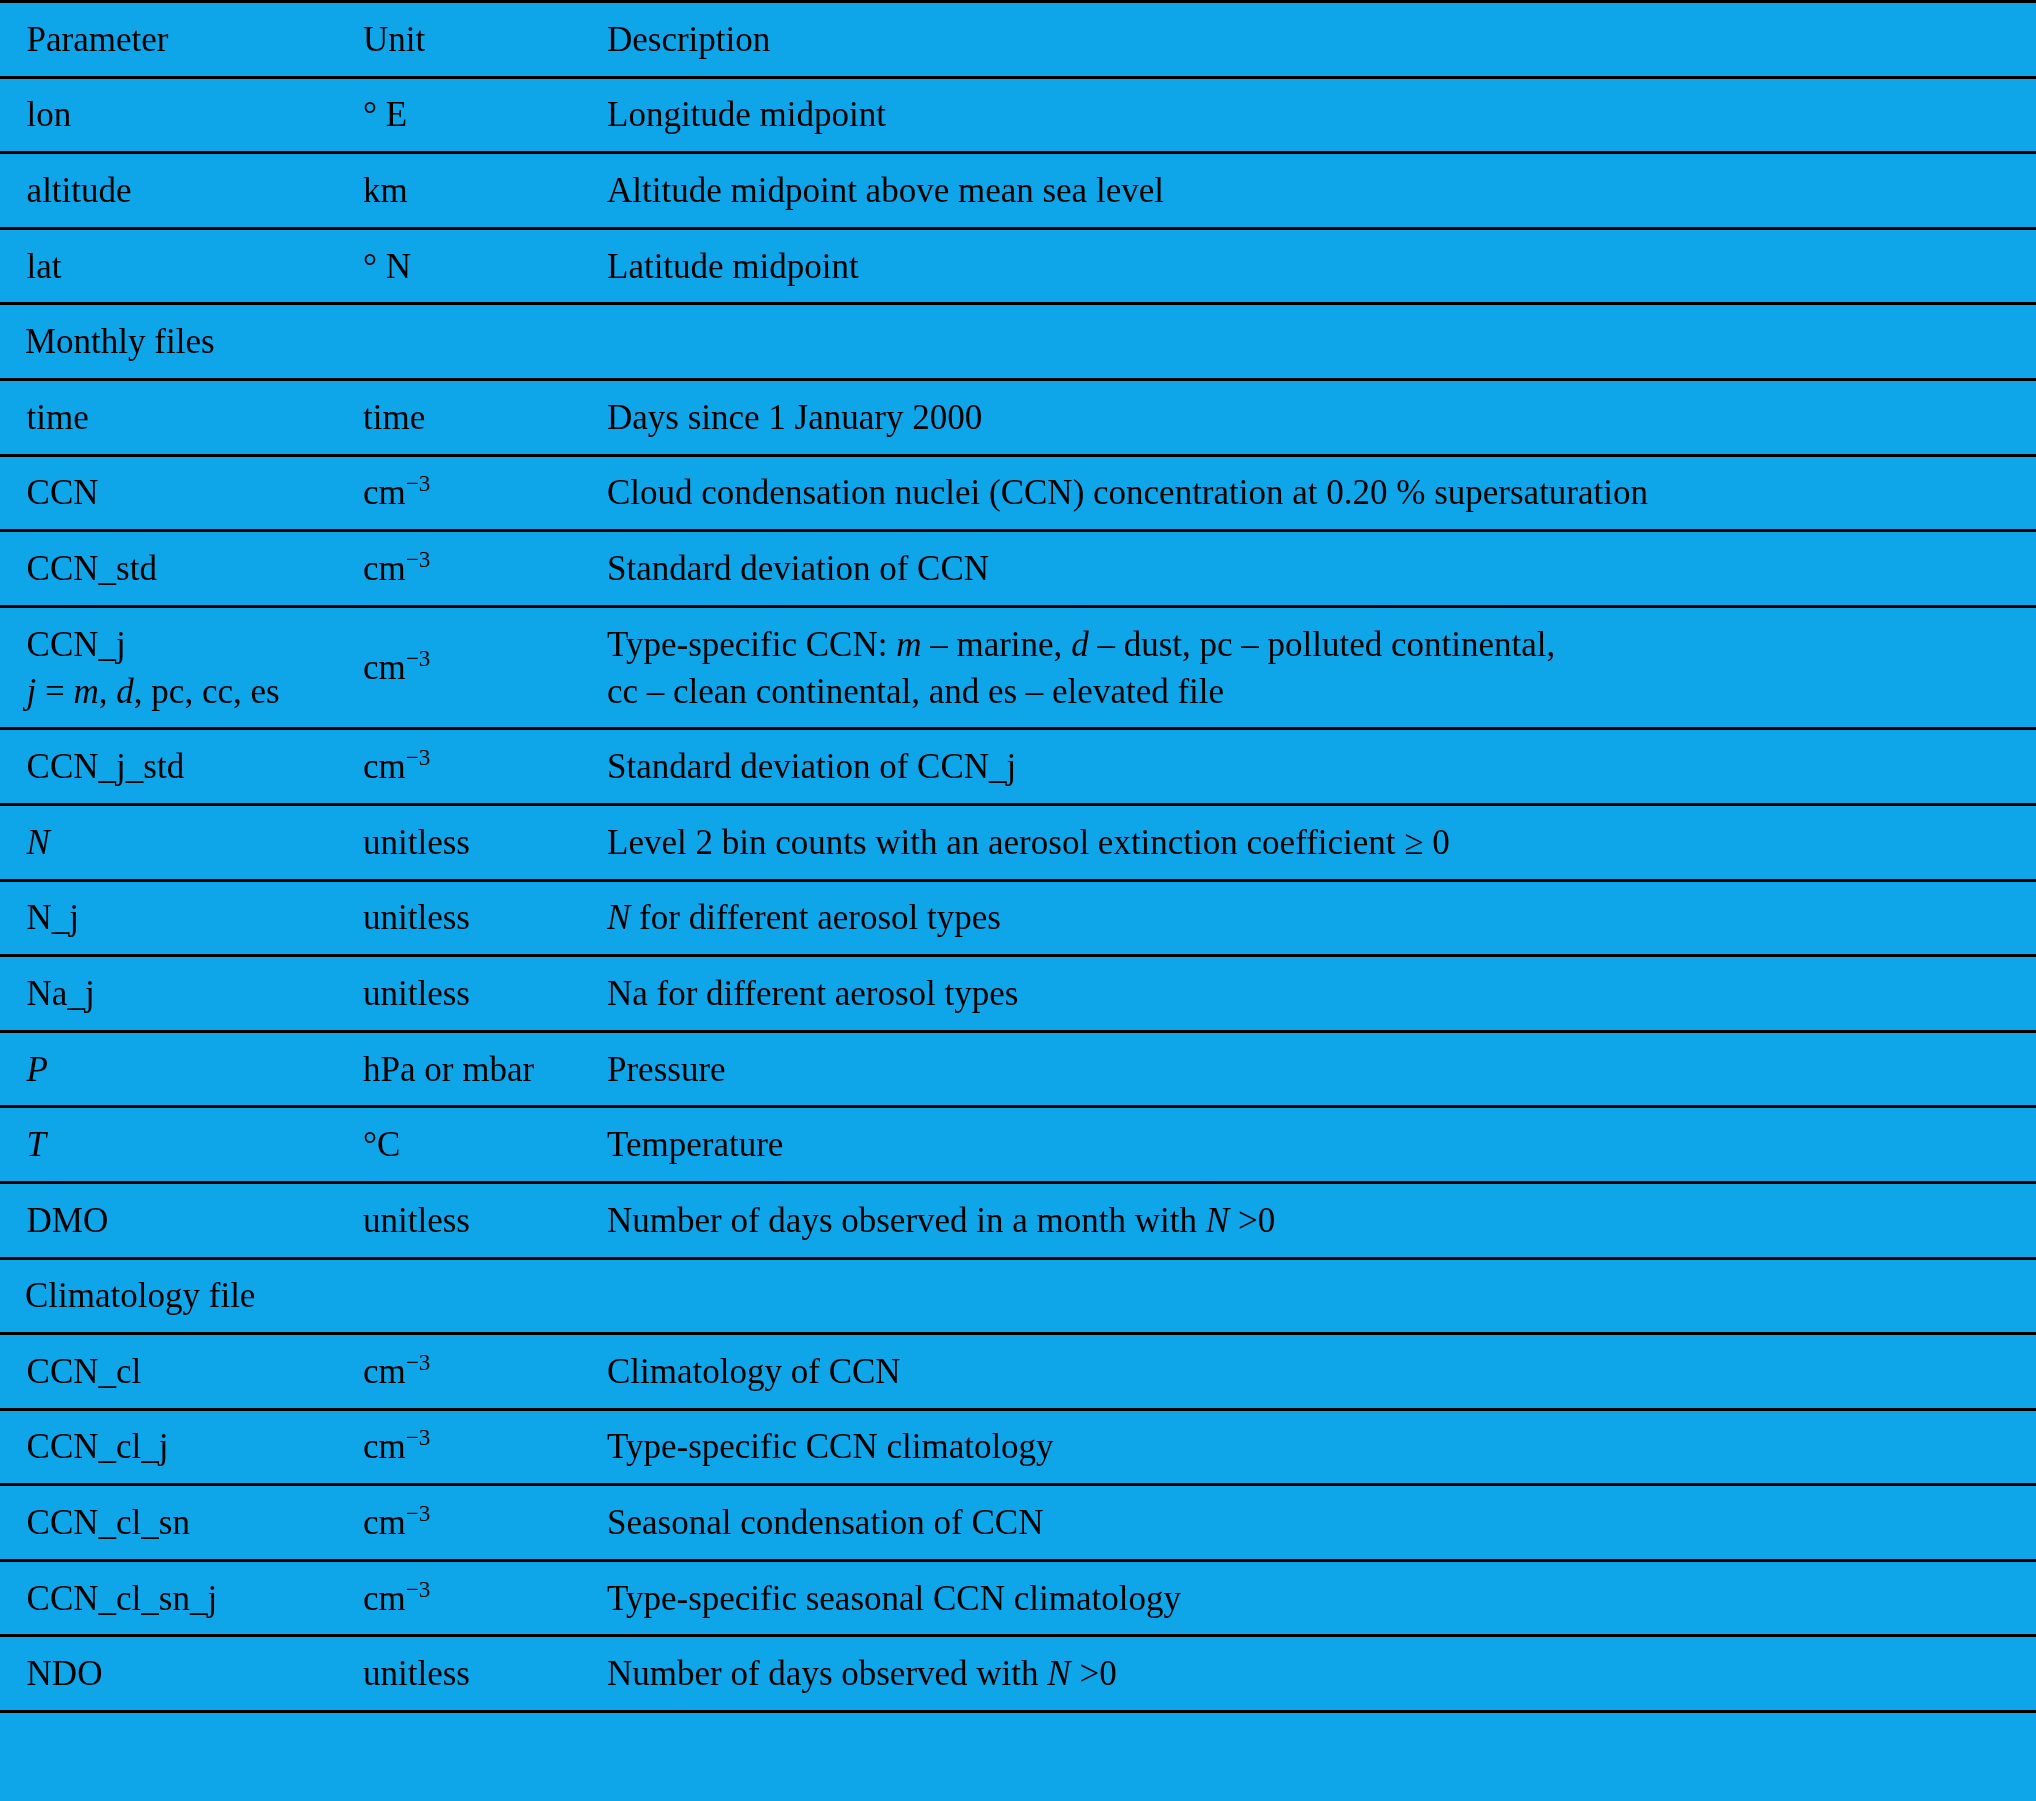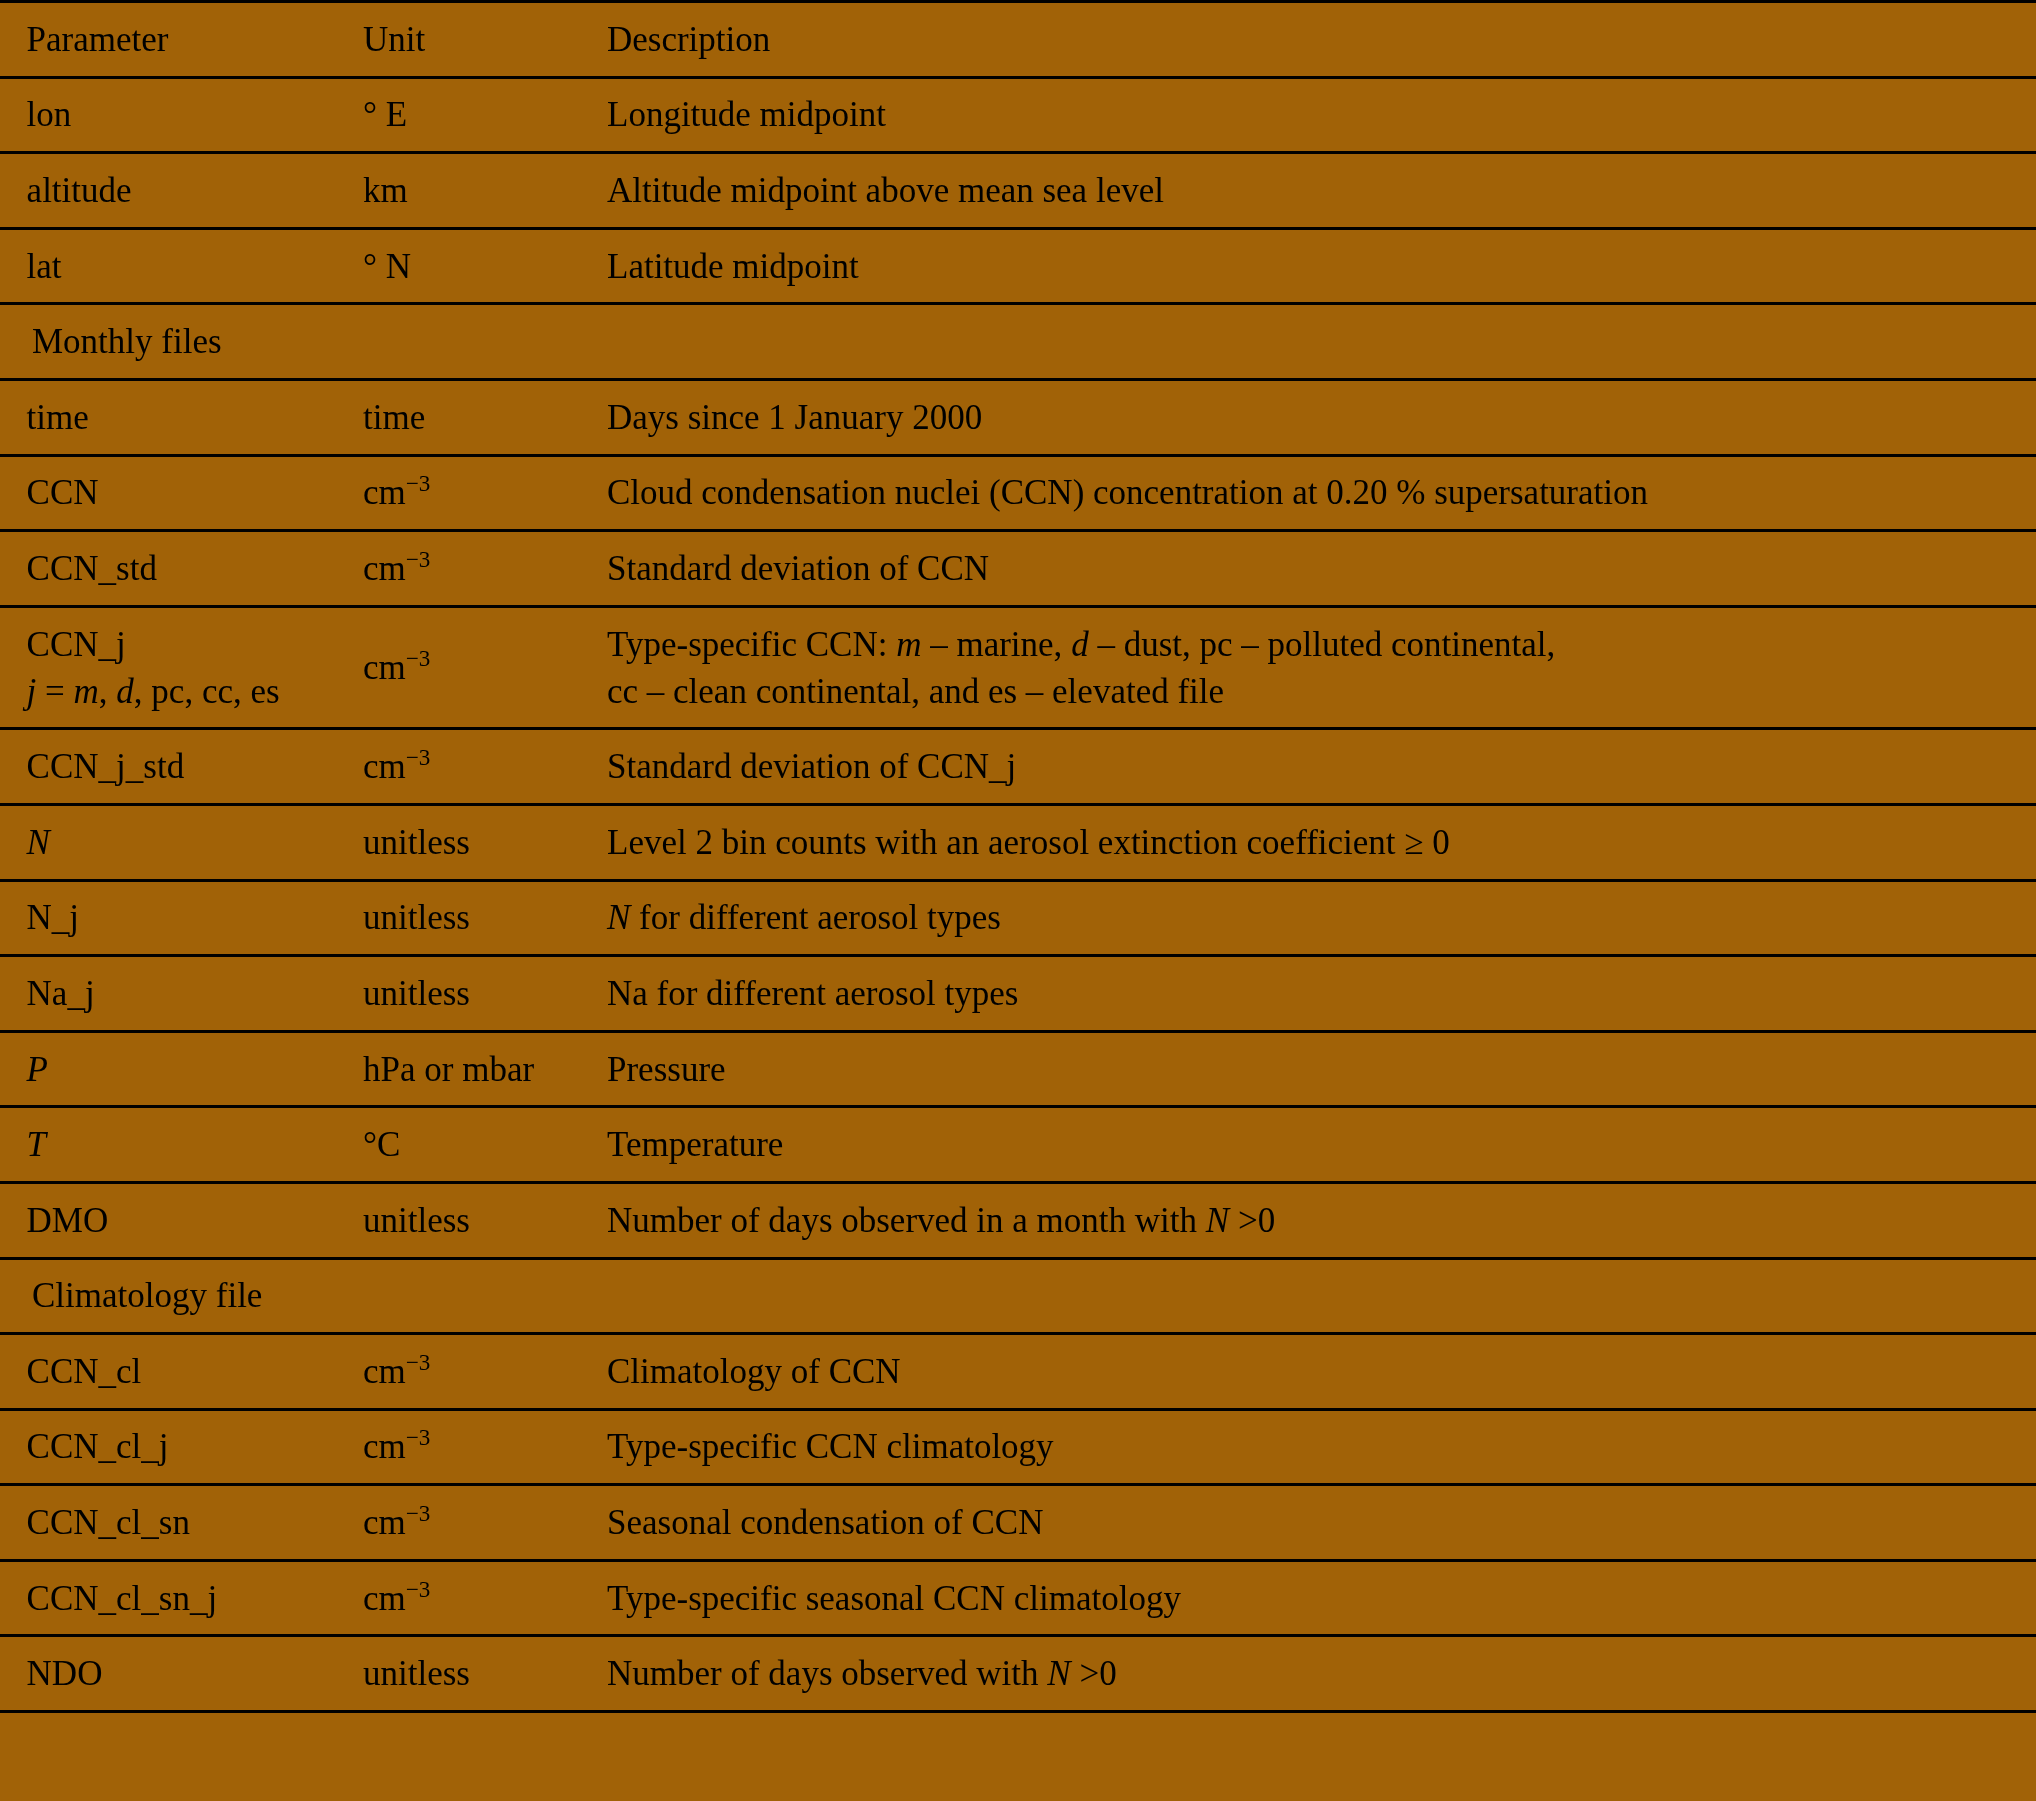--- a/index.html
+++ b/index.html
@@ -1,20 +1,20 @@
 <!DOCTYPE html>
 <html><head>
 <meta charset="utf-8">
 <style>
   * { box-sizing: border-box; }
   html, body { margin: 0; padding: 0; background: #ffffff; }
   .page {
     width: 2036px;
     height: 1802px;
-    background: #a16207;
+    background: #0ea5e9;
     color: #000000;
     font-family: "Liberation Serif", "DejaVu Serif", serif;
     font-size: 35px;
     overflow: hidden;
   }
   table.params-table {
     width: 100%;
     border-collapse: collapse;
     border-top: 3.9px solid #000;
   }
@@ -23,21 +23,21 @@
   th, td {
     text-align: left;
     font-weight: normal;
     vertical-align: middle;
     border-bottom: 3px solid #000;
     padding: 12.8px 9.9px 12.8px 0;
     line-height: 47px;
   }
   th:first-child, td:first-child { padding-left: 26.6px; }
   tbody tr:last-child td { border-bottom: 3.9px solid #000; }
-  td.section-cell { padding-left: 32px; }
+  td.section-cell { padding-left: 25px; }
   sup { font-size: 66%; line-height: 0; vertical-align: super; }
   i { font-style: italic; }
   .line { display: block; }
 </style>
 </head>
 <body>
 
 <div class="page">
   <table class="params-table">
     <colgroup>

